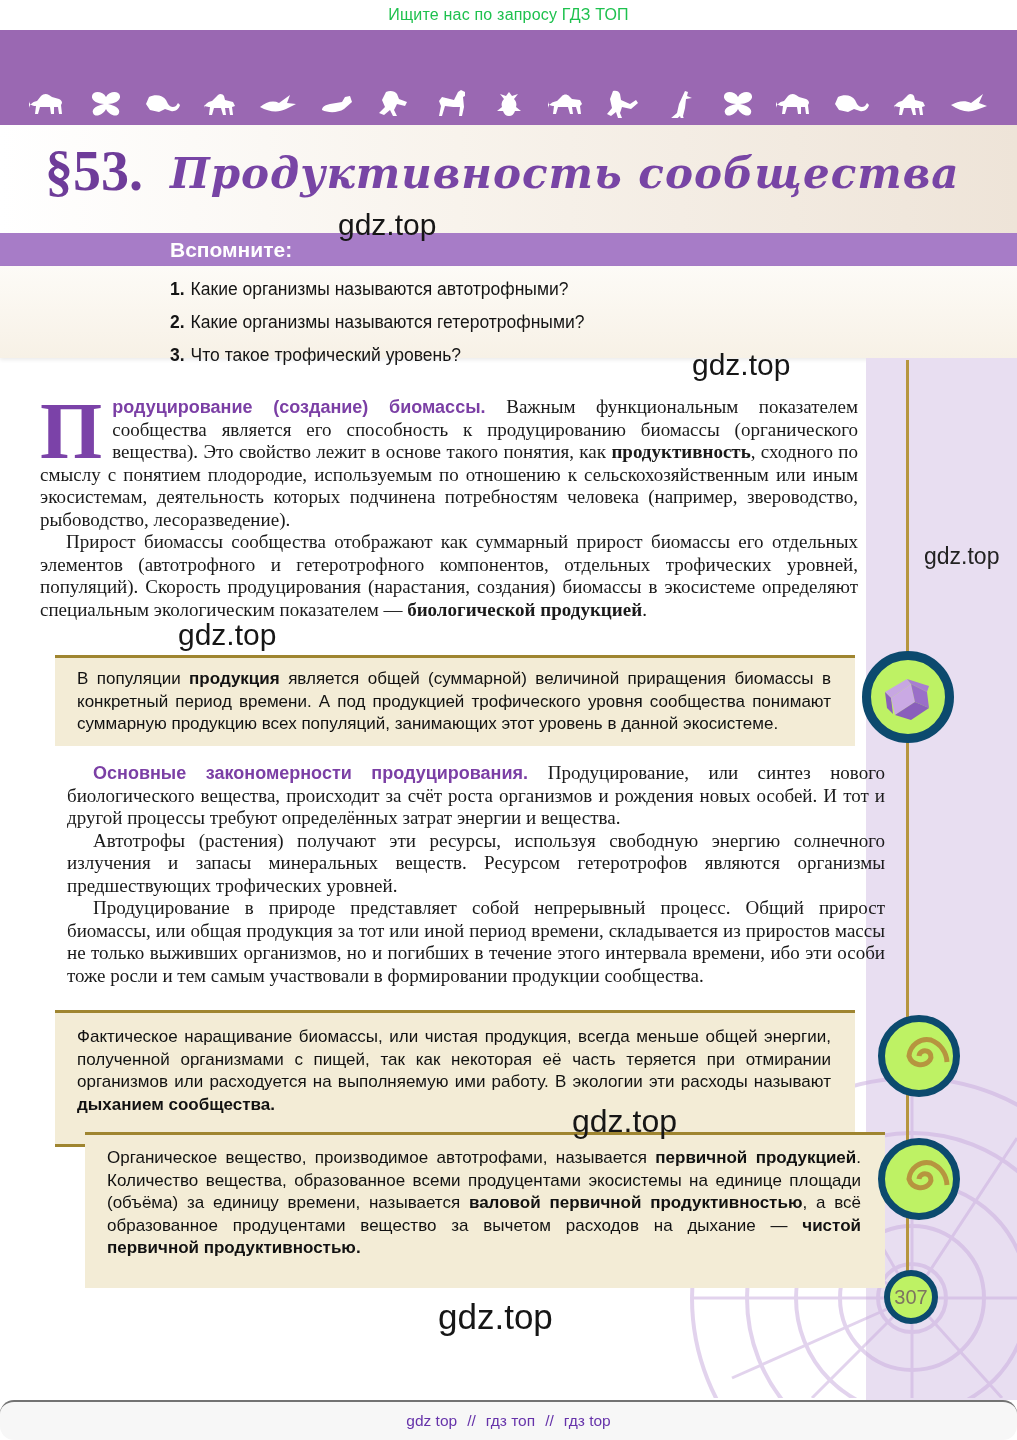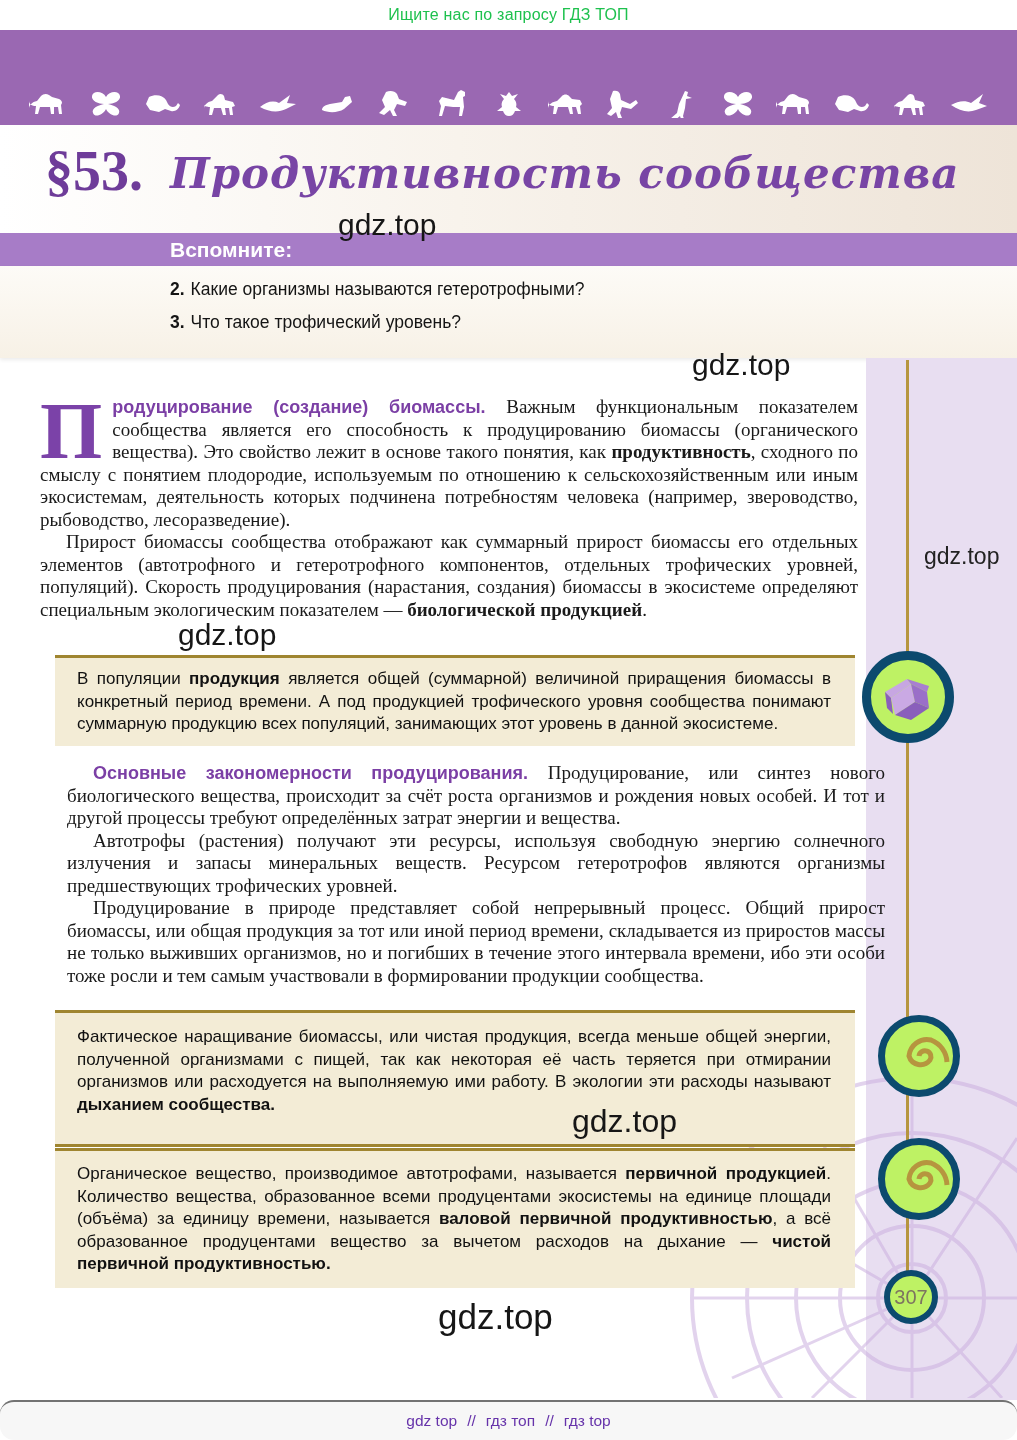--- a/index.html
+++ b/index.html
@@ -61,21 +61,21 @@
             color:#7b3fa5;font-size:18px;}
   .seg-b{font-weight:bold;}
 
   .note-box{position:absolute;left:15px;width:754px;
             background:#f3ecd6;border-top:3px solid #9f8530;
             padding:10px 24px 10px 22px;
             font-family:"Liberation Sans",sans-serif;font-size:17px;
             line-height:22.5px;color:#111;text-align:justify;}
   .box1{top:259px;}
   .box2{top:614px;border-bottom:3px solid #9f8530;padding-top:13px;padding-bottom:28px;}
-  .box3{top:752px;padding-top:12px;padding-bottom:12px;}
+  .box3{top:736px;padding-top:12px;padding-bottom:28px;margin-left:30px;}
 
   
   .circ{position:absolute;border-radius:50%;background:#bef264;border:8px solid #0c4a6e;
         box-sizing:border-box;display:flex;align-items:center;justify-content:center;}
   .book-circ{left:862px;top:651px;width:92px;height:92px;border-width:9px;}
   .spiral-circ{left:878px;top:1015px;width:82px;height:82px;border-width:7px;}
   .spiral-circ2{left:878px;top:1138px;width:82px;height:82px;border-width:7px;}
   .page-circ{left:884px;top:1270px;width:54px;height:54px;border-width:6px;
              font-size:20px;color:#7d7460;font-family:"Liberation Sans",sans-serif;}
 
@@ -166,20 +166,21 @@
 <div class="title-band">
   <div class="section-num">§53.</div>
   <div class="chapter-title">Продуктивность сообщества</div>
 </div>
 
 <div class="recall-band">
   <div class="recall-label">Вспомните:</div>
 </div>
 <div class="questions">
   <ol id="questions-list">
+      <li><span class="q-num">1.</span><span>Какие организмы называются автотрофными?</span></li>
       <li><span class="q-num">2.</span><span>Какие организмы называются гетеротрофными?</span></li>
       <li><span class="q-num">3.</span><span>Что такое трофический уровень?</span></li>
     </ol>
 </div>
 
 <div class="lavender-strip"></div>
 
 <svg class="web-svg" viewBox="0 0 327 368">
   <g stroke="#cbb0df" stroke-width="4" fill="none" opacity="0.55">
     <circle cx="222" cy="268" r="34"></circle>

